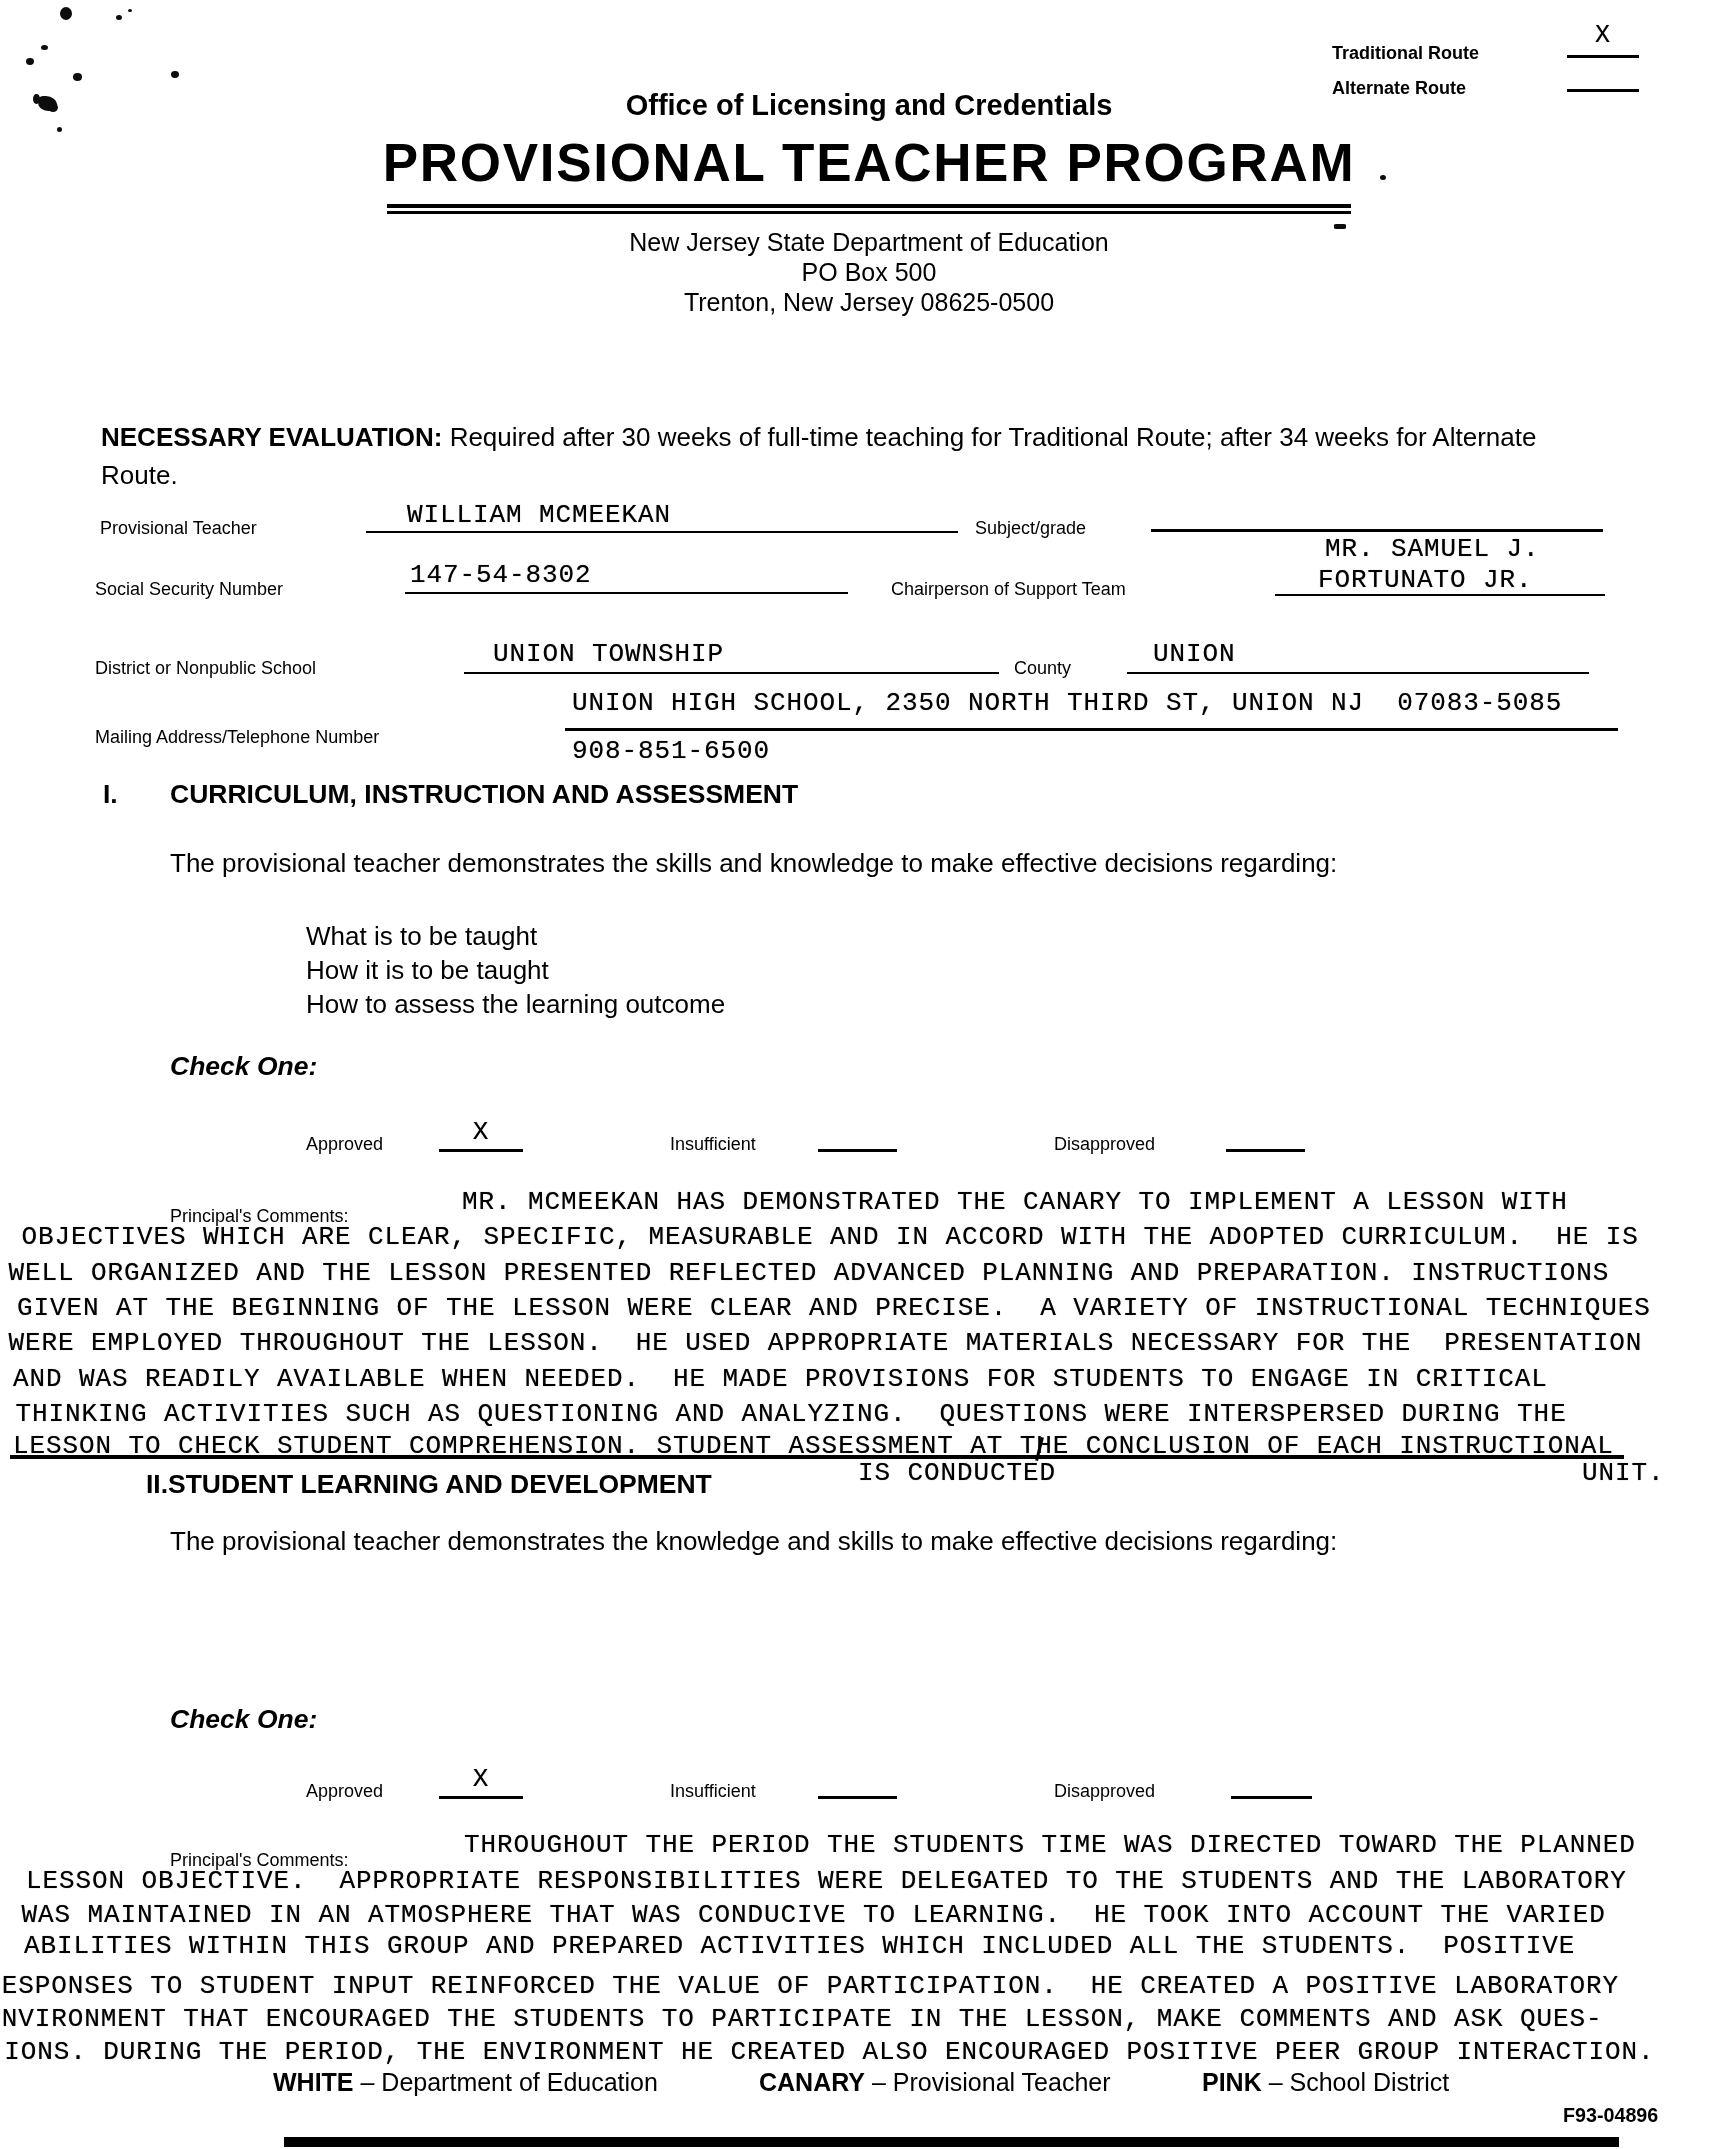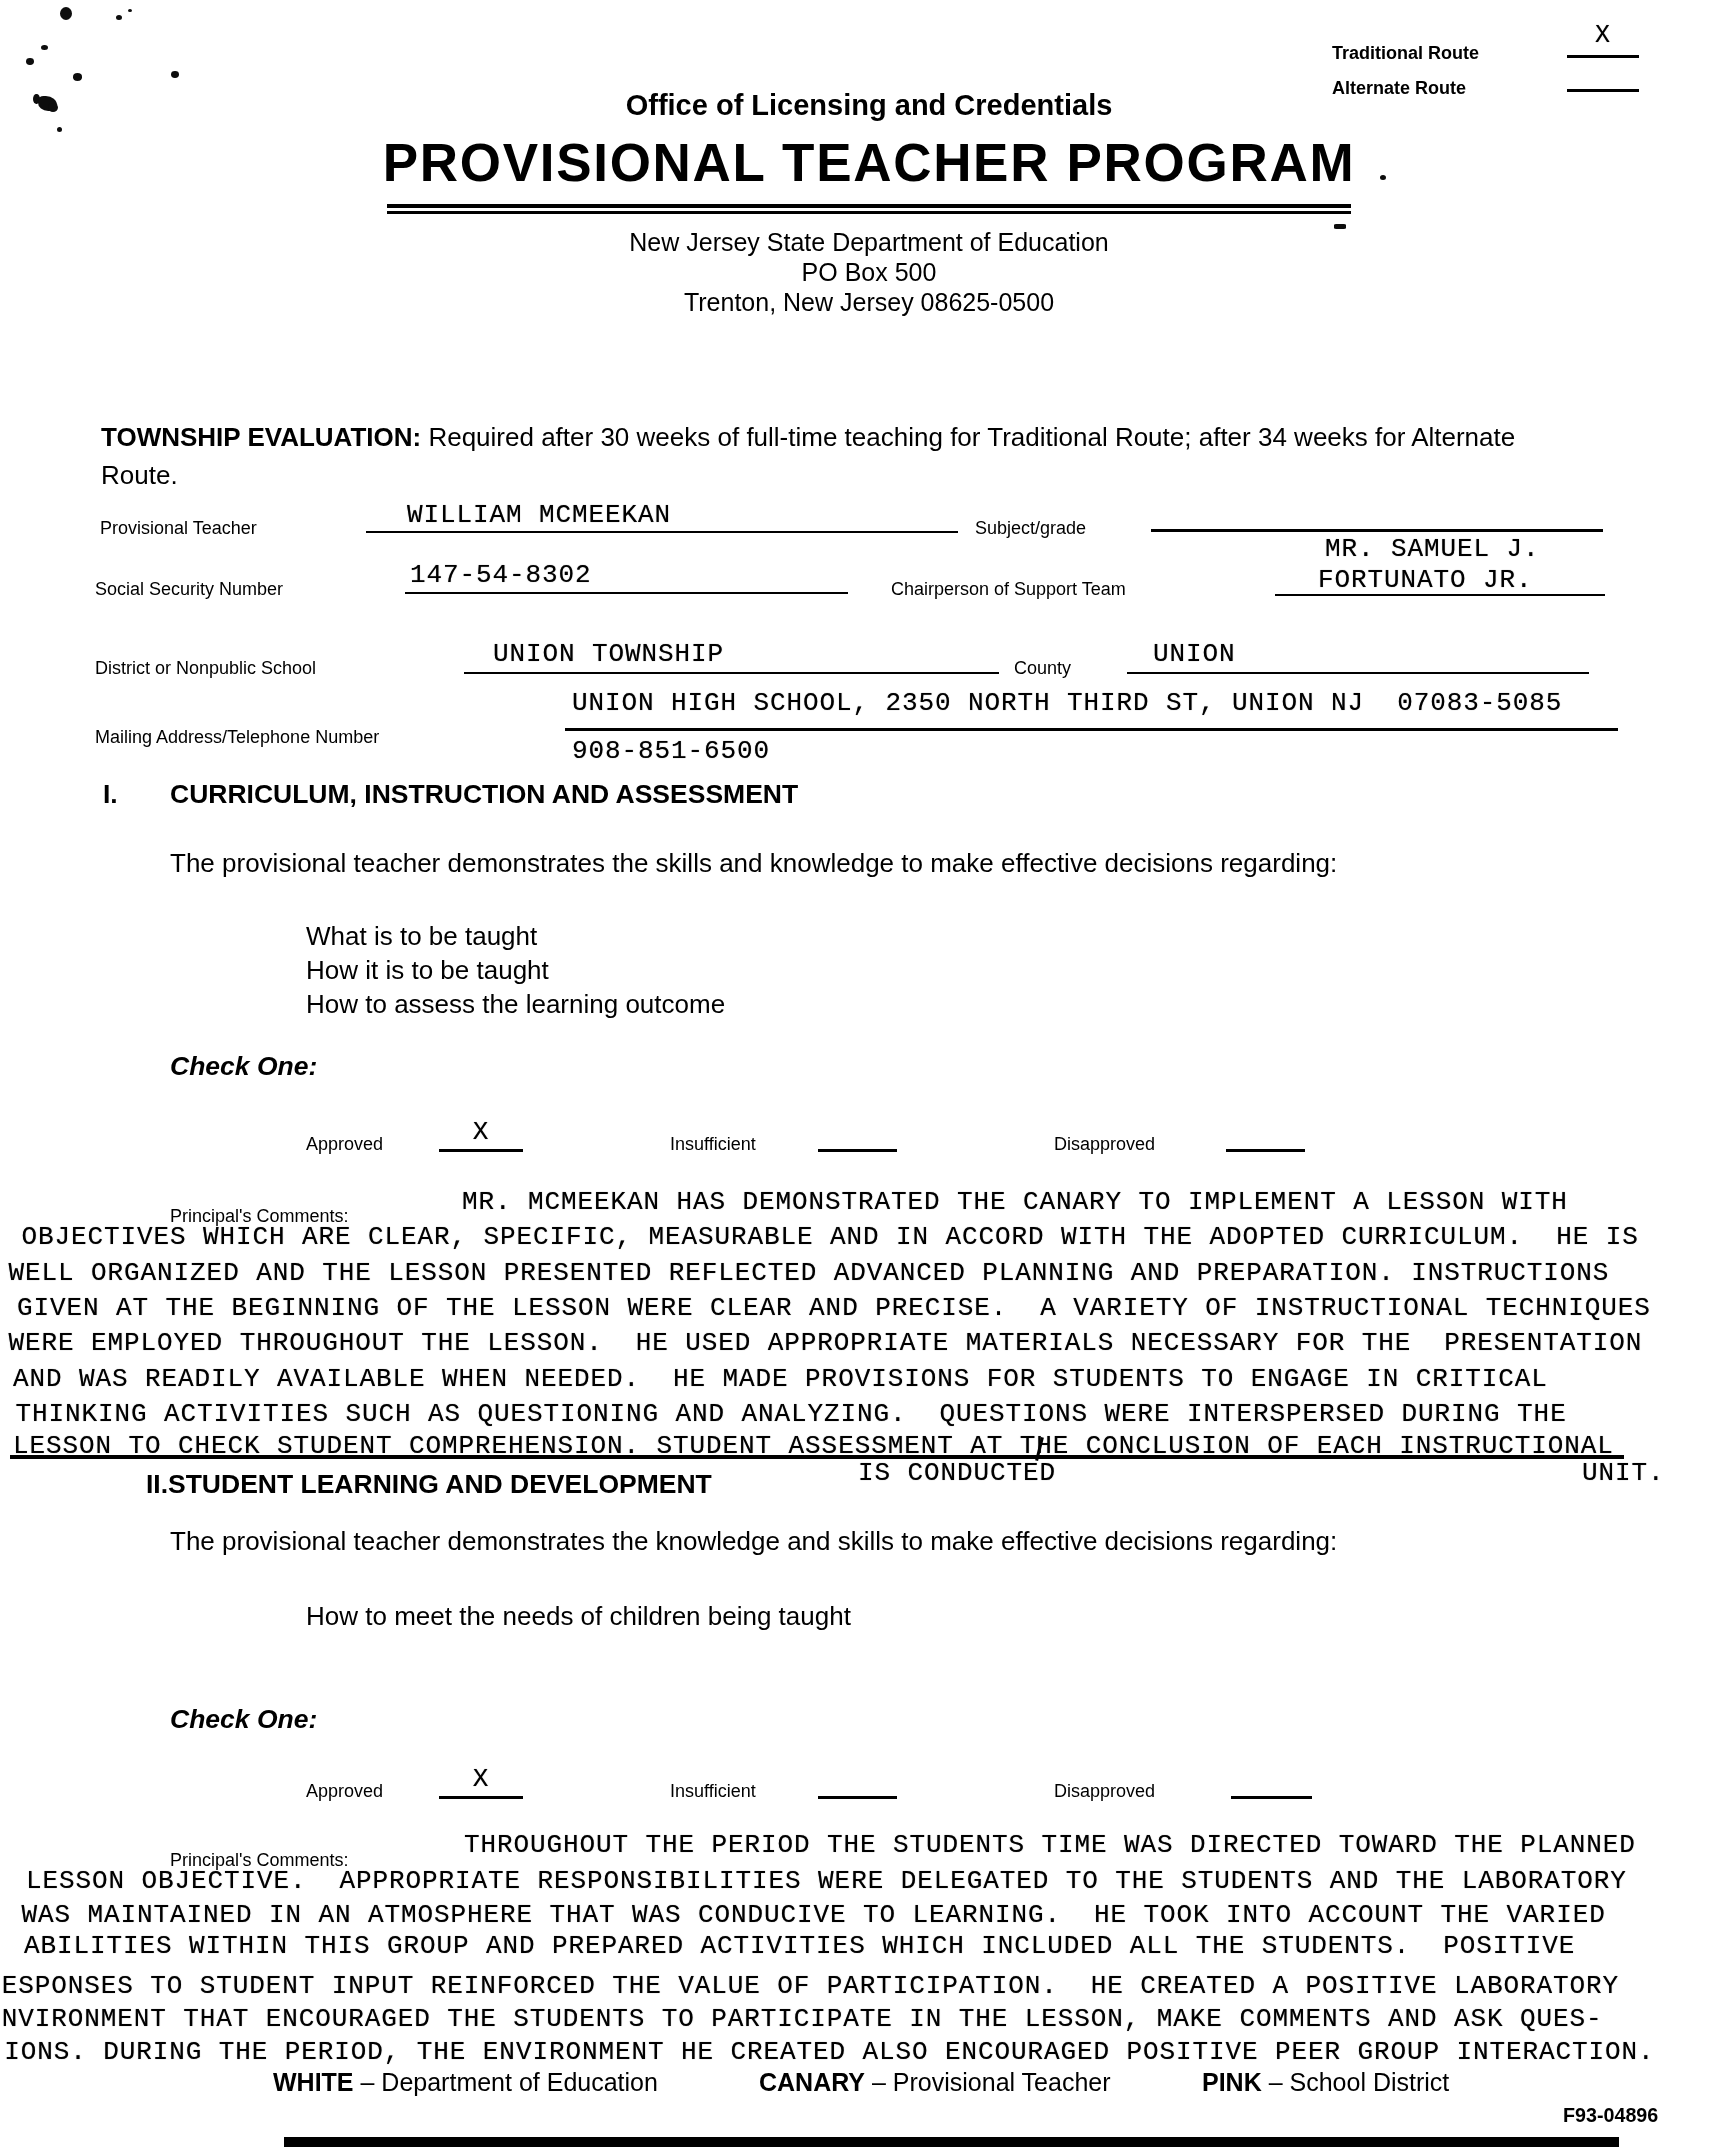--- a/index.html
+++ b/index.html
@@ -41,21 +41,21 @@
 <div class="abs mono" style="left:1567px;top:55px;width:72px;height:34px;text-align:center;border-bottom:3.4px solid #000;font-size:25px;"></div>
 
 <div class="abs sans b" style="left:13px;top:89px;width:1712px;text-align:center;font-size:29px;">Office of Licensing and Credentials</div>
 <div class="abs sans b" style="left:13px;top:132px;width:1712px;text-align:center;font-size:53px;letter-spacing:1.7px;">PROVISIONAL TEACHER PROGRAM</div>
 <div class="abs" style="left:387px;top:204px;width:964px;height:4.3px;background:#000;"></div>
 <div class="abs" style="left:387px;top:211px;width:964px;height:2.6px;background:#000;"></div>
 <div class="abs sans" style="left:13px;top:228px;width:1712px;text-align:center;font-size:25px;">New Jersey State Department of Education</div>
 <div class="abs sans" style="left:13px;top:258px;width:1712px;text-align:center;font-size:25px;">PO Box 500</div>
 <div class="abs sans" style="left:13px;top:288px;width:1712px;text-align:center;font-size:25px;">Trenton, New Jersey  08625-0500</div>
 
-<div class="abs sans" style="left:101px;top:418px;width:1494px;font-size:26px;line-height:38px;"><span class="b">TOWNSHIP EVALUATION:</span><span> Required after 30 weeks of full-time teaching for Traditional Route; after 34 weeks for Alternate Route.</span></div>
+<div class="abs sans" style="left:101px;top:418px;width:1494px;font-size:26px;line-height:38px;"><span class="b">NECESSARY EVALUATION:</span><span> Required after 30 weeks of full-time teaching for Traditional Route; after 34 weeks for Alternate Route.</span></div>
 
 <div class="abs sans lbl" style="left:100px;top:502px;">Provisional Teacher</div>
 <div class="abs mono ul-cell" style="left:366px;top:495px;width:592px;height:38px;line-height:41px;padding-left:41px;box-sizing:border-box;">WILLIAM MCMEEKAN</div>
 <div class="abs sans lbl" style="left:975px;top:502px;">Subject/grade</div>
 <div class="abs mono" style="left:1151px;top:491px;width:452px;height:38px;border-bottom:3.4px solid #000;"></div>
 
 <div class="abs mono" style="left:1325px;top:534px;">MR. SAMUEL J.</div>
 <div class="abs mono" style="left:1318px;top:565px;">FORTUNATO JR.</div>
 
 <div class="abs sans lbl" style="left:95px;top:563px;">Social Security Number</div>
@@ -101,21 +101,20 @@
 <div class="abs mono c-line" style="left:13px;top:1431px;">LESSON TO CHECK STUDENT COMPREHENSION. STUDENT ASSESSMENT AT THE CONCLUSION OF EACH INSTRUCTIONAL</div>
 <div class="abs" style="left:10.3px;top:1455px;width:1614px;height:4.3px;background:#000;"></div>
 <div class="abs" style="left:1038px;top:1437px;width:2.6px;height:24px;background:#000;transform:rotate(14deg);"></div>
 <div class="abs mono" style="left:858px;top:1458px;">IS CONDUCTED</div>
 <div class="abs mono" style="left:1582px;top:1458px;">UNIT.</div>
 
 <div class="abs sans h-sec" style="left:118px;top:1469px;margin-left:28px;">II.</div>
 <div class="abs sans h-sec" style="left:168px;top:1469px;">STUDENT LEARNING AND DEVELOPMENT</div>
 <div class="abs sans" style="left:170px;top:1526px;font-size:26px;white-space:nowrap;">The provisional teacher demonstrates the knowledge and skills to make effective decisions regarding:</div>
 <div class="abs sans" style="left:306px;top:1599px;font-size:26px;line-height:34px;">
-  <div>How to meet the needs of children being taught</div>
 </div>
 <div class="abs sans chk" style="left:170px;top:1704px;">Check One:</div>
 
 <div class="abs sans lbl" style="left:306px;top:1765px;">Approved</div>
 <div class="appr-cell mono" style="left:439px;top:1760px;width:84px;">X</div>
 <div class="abs sans lbl" style="left:670px;top:1765px;">Insufficient</div>
 <div class="appr-cell mono" style="left:818px;top:1760px;width:79px;"></div>
 <div class="abs sans lbl" style="left:1054px;top:1765px;">Disapproved</div>
 <div class="appr-cell mono" style="left:1231px;top:1760px;width:81px;"></div>
 

